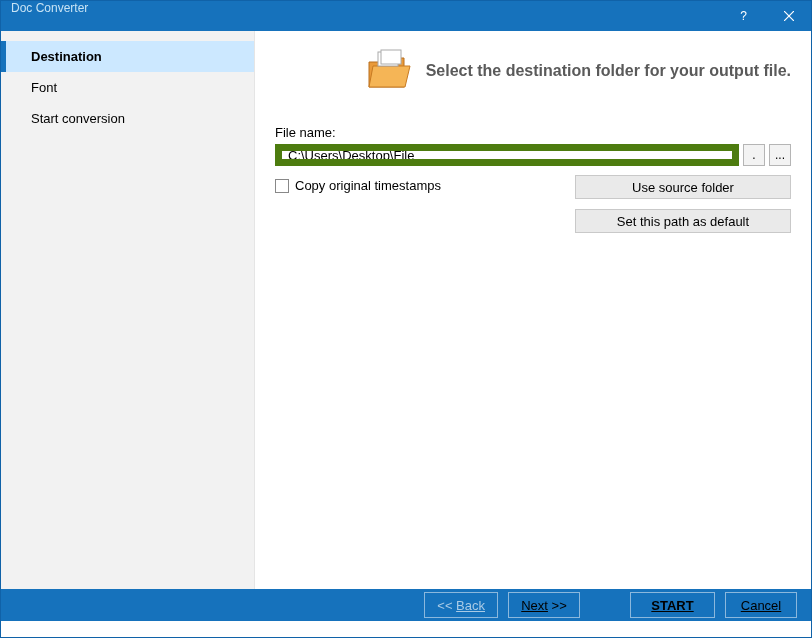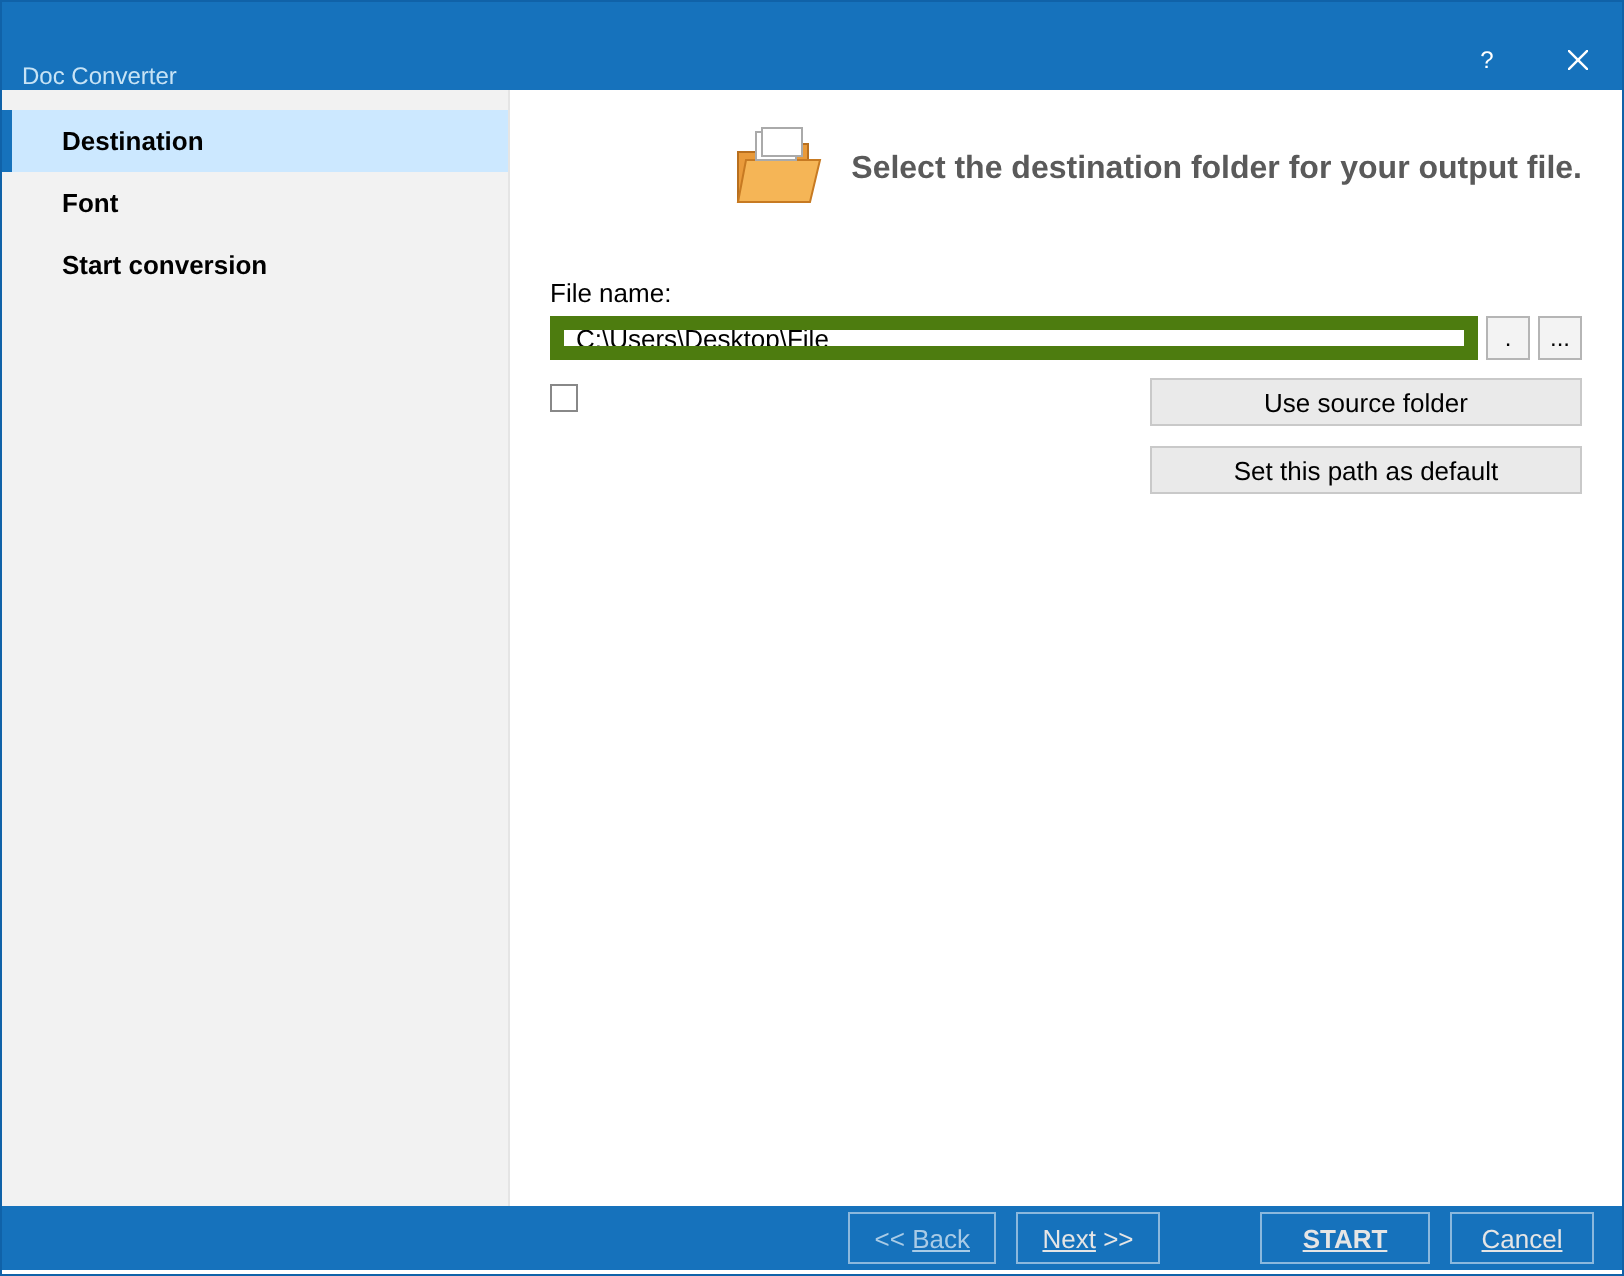--- a/index.html
+++ b/index.html
@@ -7,23 +7,23 @@
       font-family: "Segoe UI", Tahoma, sans-serif;
       font-size: 13px;
       background: #fff;
       width: 812px;
       height: 638px;
       overflow: hidden;
       border: 1px solid #1062a8;
     }
     .titlebar {
       background: #1672bc;
-      height: 44px;
-      display: flex;
-      align-items: flex-end;
+      height: 30px;
+      display: flex;
+      align-items: flex-start;
       padding-left: 10px;
       color: #c7e3f5;
       font-size: 12px;
     }
     .titlebar-title { flex: 1; }
     .titlebar-btn {
       width: 45px;
       height: 30px;
       display: flex;
       align-items: center;
@@ -40,21 +40,20 @@
       width: 254px;
       background: #f2f2f2;
       border-right: 1px solid #e5e5e5;
       padding-top: 10px;
     }
     .sidebar-item {
       padding: 8px 10px 8px 30px;
       cursor: pointer;
       font-size: 13px;
       color: #000;
-      font-weight: bold;
     }
     .sidebar-item.active {
       background: #cce8ff;
       border-left: 5px solid #1672bc;
       padding-left: 25px;
       font-weight: bold;
     }
     .main {
       flex: 1;
       padding: 18px 20px;
@@ -136,21 +135,21 @@
       align-items: center;
       justify-content: flex-end;
       padding-right: 14px;
       gap: 10px;
     }
     .footer-btn {
       min-width: 72px;
       height: 26px;
       background: #1672bc;
       border: 1px solid #8bb8dd;
-      color: #e5e5e5;
+      color: #000000;
       font-size: 13px;
       cursor: pointer;
       padding: 0 12px;
     }
     .footer-btn.start {
       font-weight: bold;
       min-width: 85px;
     }
     .footer-btn .ul { text-decoration: underline; }
     .footer-btn:disabled, .footer-btn.dim {
@@ -204,20 +203,21 @@
       <button class="small-btn">
           <span>.</span>
         </button>
       <button class="small-btn">
           <span>...</span>
         </button>
     </div>
 
     <label class="checkbox-row">
       <span class="checkbox"></span>
+      <span>Copy original timestamps</span>
     </label>
 
     <div class="side-buttons">
       <button class="side-btn">Use source folder</button>
       <button class="side-btn">Set this path as default</button>
     </div>
   </div>
 </div>
 
 <div class="footer">

